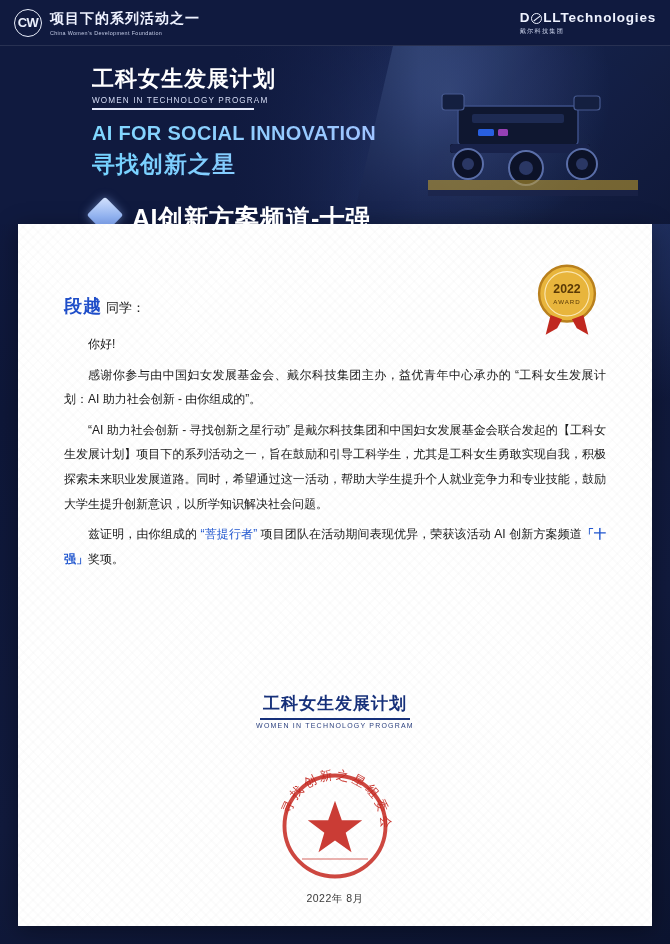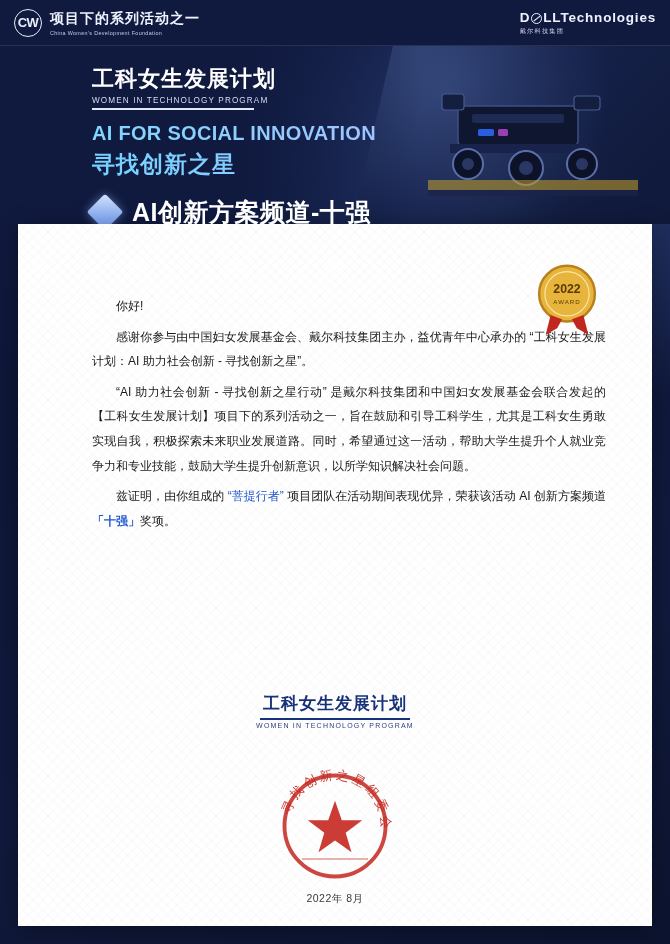--- a/index.html
+++ b/index.html
@@ -80,43 +80,42 @@
     font-size: 20px; font-weight: bold; letter-spacing: 0.3px;
     background: linear-gradient(90deg, #7fd8ff 0%, #9cc6ff 45%, #c9a8ff 100%);
     -webkit-background-clip: text; background-clip: text; color: transparent;
   }
   .seek-star {
     margin-top: 4px; font-size: 23px; font-weight: bold; letter-spacing: 1px;
     background: linear-gradient(90deg, #74d3ff 0%, #9fc4ff 60%, #cda6ff 100%);
     -webkit-background-clip: text; background-clip: text; color: transparent;
   }
   .headline-row {
-    display: flex; align-items: center; gap: 14px;
-    margin-top: 16px;
+    display: flex; align-items: flex-start; gap: 14px;
+    margin-top: 22px;
   }
   .diamond {
     width: 26px; height: 26px; transform: rotate(45deg);
     background: linear-gradient(135deg, #d6e4ff 0%, #8fb0ee 55%, #5d7fd0 100%);
     border-radius: 3px;
     box-shadow: 0 0 10px rgba(150,185,255,0.5);
   }
   .headline {
     color: #ffffff; font-size: 25px; font-weight: bold; letter-spacing: 0.5px;
   }
 
   
   .card {
     position: absolute; left: 18px; top: 224px; width: 634px; height: 702px;
     background: #ffffff;
     background-image:
       repeating-linear-gradient(45deg, rgba(0,0,0,0.012) 0 2px, rgba(0,0,0,0) 2px 7px),
       repeating-linear-gradient(-45deg, rgba(0,0,0,0.012) 0 2px, rgba(0,0,0,0) 2px 7px);
     box-shadow: 0 4px 22px rgba(0,0,0,0.35);
     overflow: hidden;
-    padding-left: 28px;
   }
   .seal-2022 {
     position: absolute; right: 44px; top: 32px; width: 82px; height: 82px;
   }
   .letter { padding: 70px 46px 0 46px; }
   .salute { margin-bottom: 14px; }
   .name {
     color: #1f4ec9; font-size: 18px; font-weight: bold; letter-spacing: 1px;
   }
   .suffix { color: #222; font-size: 13px; margin-left: 4px; }
@@ -211,24 +210,27 @@
     <svg class="seal-2022" viewBox="0 0 100 100">
       <circle cx="50" cy="46" r="34" fill="#e8b53c" stroke="#b9801d" stroke-width="3"></circle>
       <circle cx="50" cy="46" r="27" fill="none" stroke="#fff3cf" stroke-width="1.4" opacity="0.8"></circle>
       <text x="50" y="45" text-anchor="middle" font-family="Liberation Sans, sans-serif" font-size="15" font-weight="bold" fill="#5a3a06">2022</text>
       <text x="50" y="58" text-anchor="middle" font-family="Liberation Sans, sans-serif" font-size="7.5" letter-spacing="1.2" fill="#5a3a06">AWARD</text>
       <path d="M30 72 L24 96 L38 88 L44 77 Z" fill="#c0281f"></path>
       <path d="M70 72 L76 96 L62 88 L56 77 Z" fill="#c0281f"></path>
     </svg>
 
     <div class="letter">
+      <div class="salute">
+        <span class="name">段越</span><span class="suffix">同学：</span>
+      </div>
 
       <p class="para indent">你好!</p>
 
-      <p class="para indent">感谢你参与由中国妇女发展基金会、戴尔科技集团主办，益优青年中心承办的 “工科女生发展计划：AI 助力社会创新 - 寻找创新之星”。</p>
+      <p class="para indent">感谢你参与由中国妇女发展基金会、戴尔科技集团主办，益优青年中心承办的 “工科女生发展计划：AI 助力社会创新 - 由你组成的”。</p>
 
       <p class="para indent">“AI 助力社会创新 - 寻找创新之星行动” 是戴尔科技集团和中国妇女发展基金会联合发起的【工科女生发展计划】项目下的系列活动之一，旨在鼓励和引导工科学生，尤其是工科女生勇敢实现自我，积极探索未来职业发展道路。同时，希望通过这一活动，帮助大学生提升个人就业竞争力和专业技能，鼓励大学生提升创新意识，以所学知识解决社会问题。</p>
 
       <p class="para indent">
         <span>兹证明，由你组成的 </span><span class="hl-blue">“菩提行者”</span><span> 项目团队在活动期间表现优异，荣获该活动 AI 创新方案频道</span><span class="hl-blue-b">「十强」</span><span>奖项。</span>
       </p>
     </div>
 
     <div class="foot-logo">
       <div class="foot-cn">工科女生发展计划</div>

